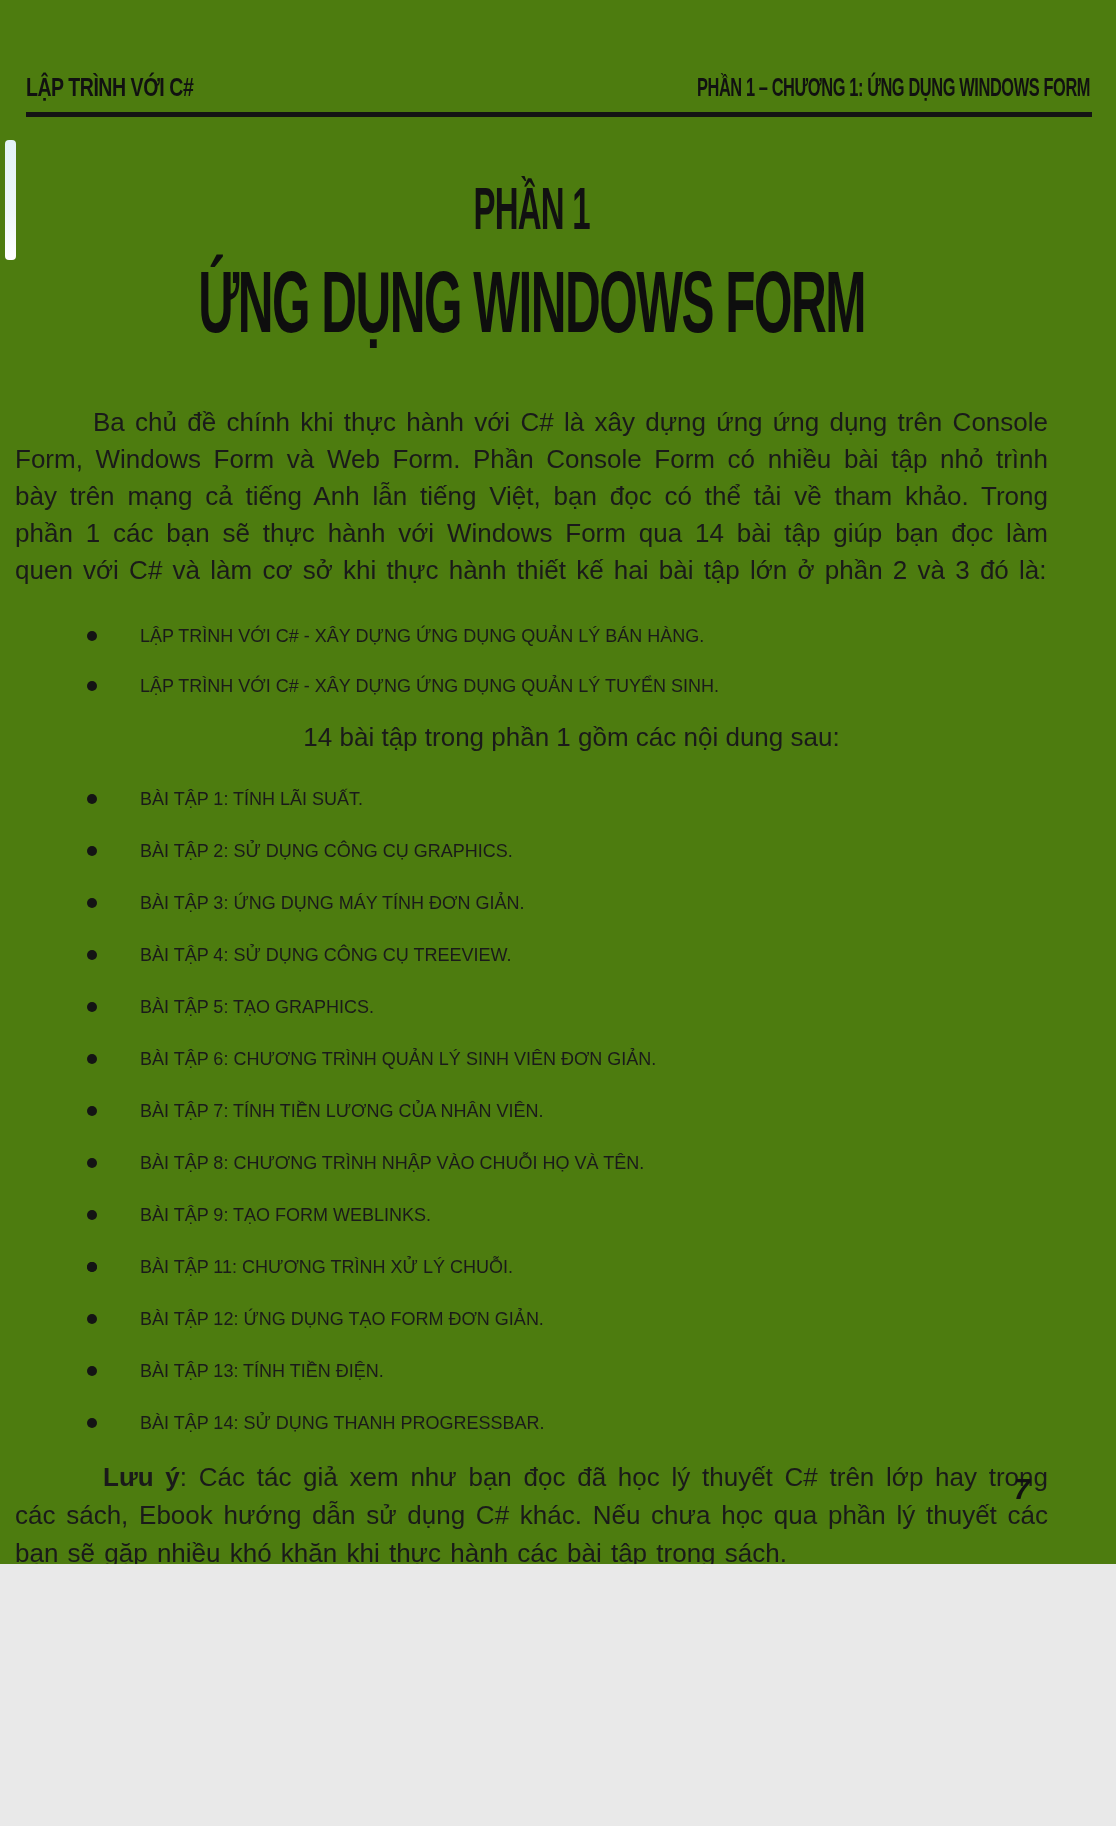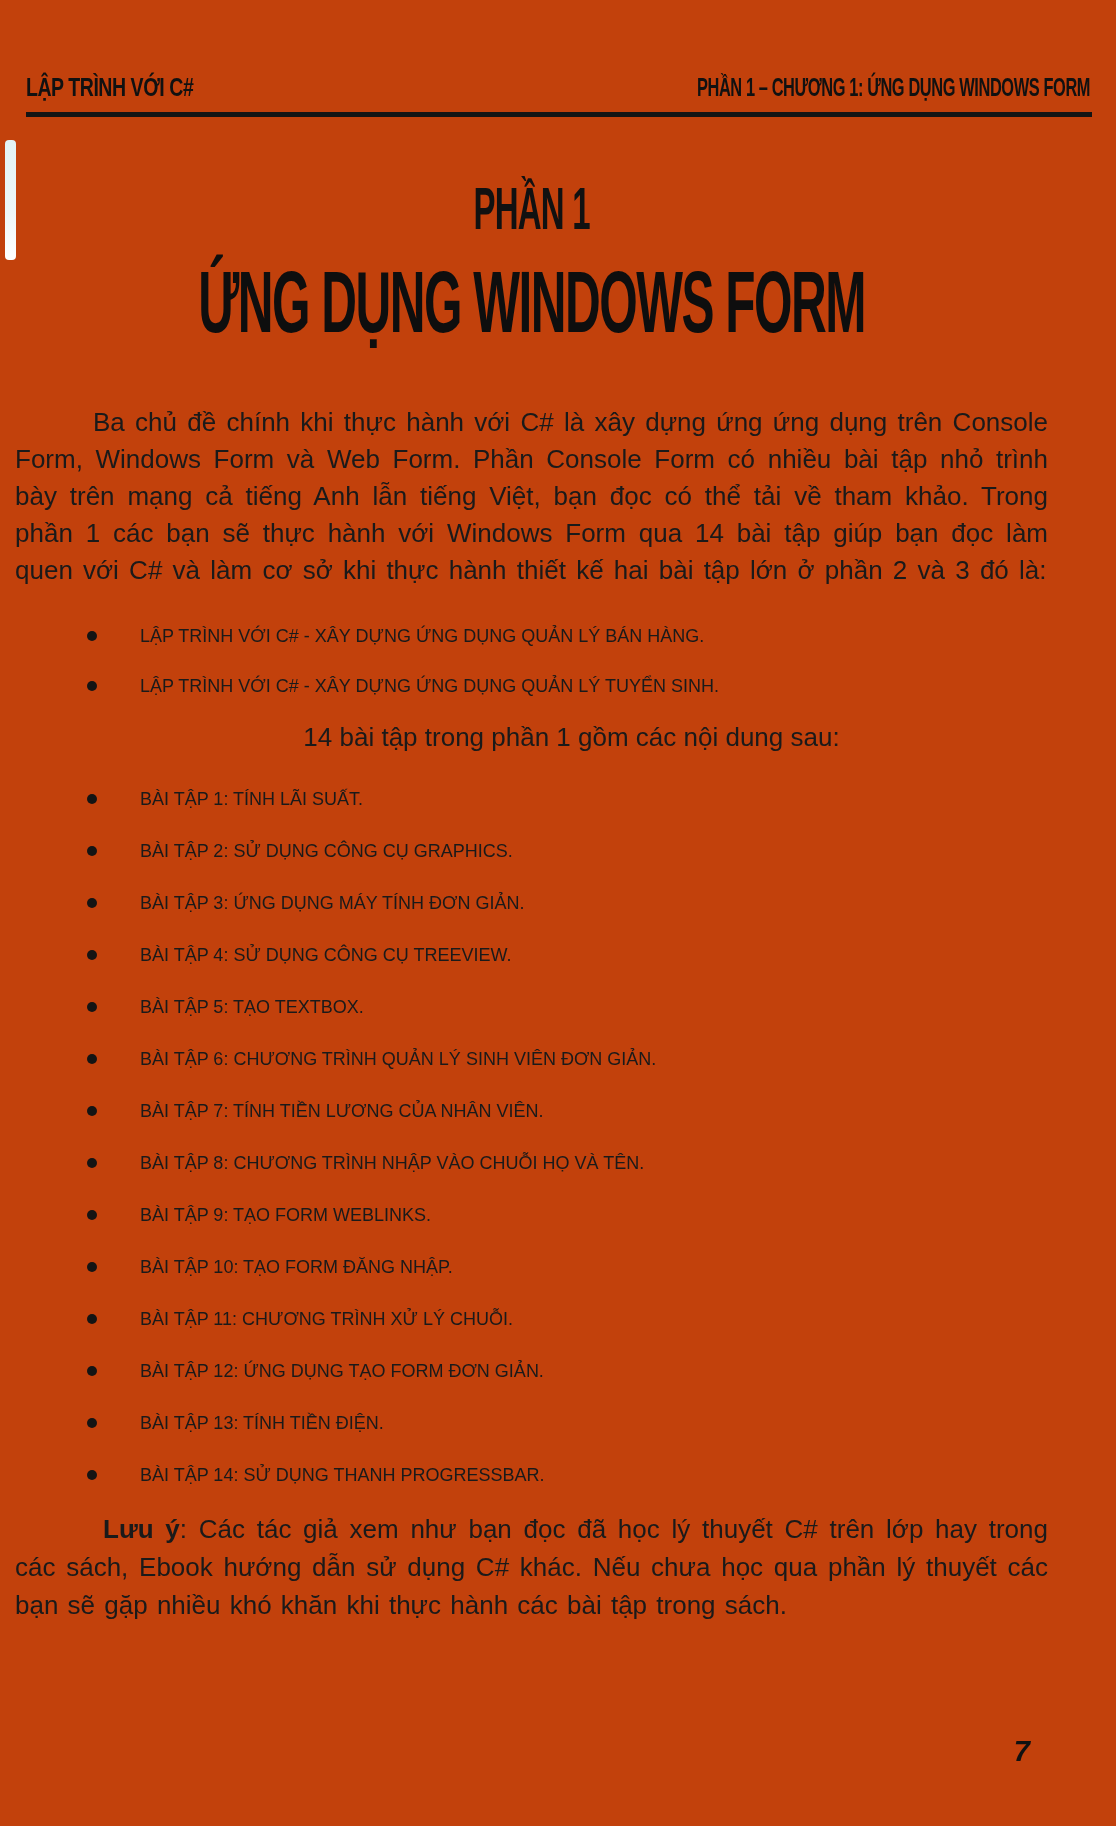--- a/index.html
+++ b/index.html
@@ -3,23 +3,23 @@
 <meta charset="utf-8">
 <style>
   html, body {
     margin: 0;
     padding: 0;
     background: #e9e9e9;
   }
   .page {
     position: relative;
     width: 1116px;
-    height: 1826px;
+    height: 1564px;
     margin: 0 auto;
-    background: #c2410c;
+    background: #4d7c0f;
     color: #1a1a1a;
     font-family: "Liberation Sans", "DejaVu Sans", sans-serif;
     overflow: hidden;
   }
 
   
   .scan-artifact {
     position: absolute;
     left: 5px;
     top: 140px;
@@ -219,21 +219,21 @@
           <span>BÀI TẬP 3: ỨNG DỤNG MÁY TÍNH ĐƠN GIẢN.</span>
         </li>
 
         <li class="bullet-item">
           <span class="bullet-dot"></span>
           <span>BÀI TẬP 4: SỬ DỤNG CÔNG CỤ TREEVIEW.</span>
         </li>
 
         <li class="bullet-item">
           <span class="bullet-dot"></span>
-          <span>BÀI TẬP 5: TẠO TEXTBOX.</span>
+          <span>BÀI TẬP 5: TẠO GRAPHICS.</span>
         </li>
 
         <li class="bullet-item">
           <span class="bullet-dot"></span>
           <span>BÀI TẬP 6: CHƯƠNG TRÌNH QUẢN LÝ SINH VIÊN ĐƠN GIẢN.</span>
         </li>
 
         <li class="bullet-item">
           <span class="bullet-dot"></span>
           <span>BÀI TẬP 7: TÍNH TIỀN LƯƠNG CỦA NHÂN VIÊN.</span>
@@ -244,21 +244,20 @@
           <span>BÀI TẬP 8: CHƯƠNG TRÌNH NHẬP VÀO CHUỖI HỌ VÀ TÊN.</span>
         </li>
 
         <li class="bullet-item">
           <span class="bullet-dot"></span>
           <span>BÀI TẬP 9: TẠO FORM WEBLINKS.</span>
         </li>
 
         <li class="bullet-item">
           <span class="bullet-dot"></span>
-          <span>BÀI TẬP 10: TẠO FORM ĐĂNG NHẬP.</span>
         </li>
 
         <li class="bullet-item">
           <span class="bullet-dot"></span>
           <span>BÀI TẬP 11: CHƯƠNG TRÌNH XỬ LÝ CHUỖI.</span>
         </li>
 
         <li class="bullet-item">
           <span class="bullet-dot"></span>
           <span>BÀI TẬP 12: ỨNG DỤNG TẠO FORM ĐƠN GIẢN.</span>

